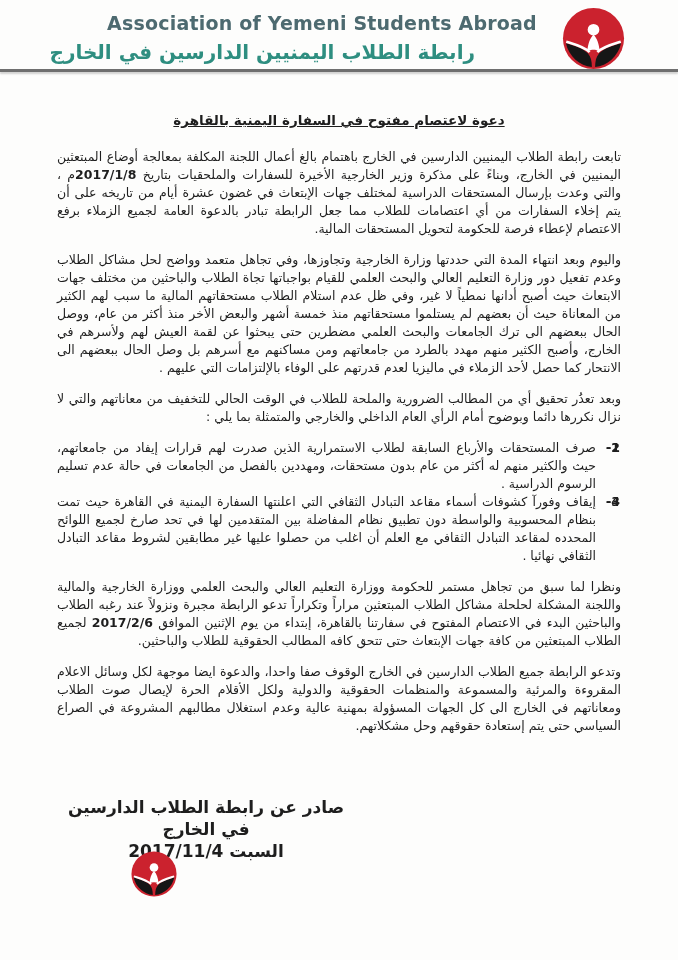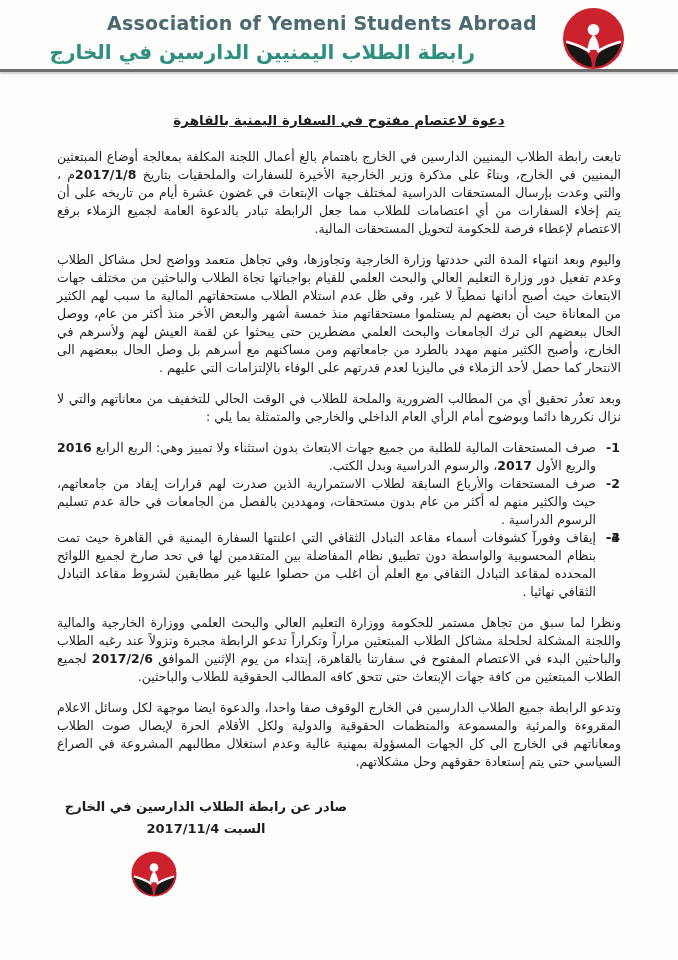--- a/index.html
+++ b/index.html
@@ -32,21 +32,21 @@
     font-size:13.5px;line-height:18px;margin:8px 0 19px 0;
   }
   .para{margin:0 0 13px 0;}
   .list{margin:0 0 13px 0;}
   .li{position:relative;padding-right:25px;margin:0;}
   .li .num{position:absolute;right:1px;top:0;font-weight:bold;}
   b{font-weight:bold;margin-top:8px;}
   
   .sig{
     position:absolute;top:796px;left:58px;width:296px;direction:rtl;
-    text-align:center;font-weight:bold;font-size:13px;line-height:22px;
+    text-align:center;font-weight:bold;font-size:17px;line-height:22px;
   }
   .logo-bottom{position:absolute;top:850px;left:130px;width:48px;height:48px;}
 </style>
 </head>
 <body>
 
 <div class="page">
 
   <div class="hdr-en">Association of Yemeni Students Abroad</div>
   <div class="hdr-ar">رابطة الطلاب اليمنيين الدارسين في الخارج</div>
@@ -67,21 +67,20 @@
 
     <div class="doc-title">دعوة لاعتصام مفتوح في السفارة اليمنية بالقاهرة</div>
 
     <p class="para"><span>تابعت رابطة الطلاب اليمنيين الدارسين في الخارج باهتمام بالغ أعمال اللجنة المكلفة بمعالجة أوضاع المبتعثين اليمنيين في الخارج، وبناءً على مذكرة وزير الخارجية الأخيرة للسفارات والملحقيات بتاريخ </span><b>2017/1/8</b><span>م ، والتي وعدت بإرسال المستحقات الدراسية لمختلف جهات الإبتعاث في غضون عشرة أيام من تاريخه على أن يتم إخلاء السفارات من أي اعتصامات للطلاب مما جعل الرابطة تبادر بالدعوة العامة لجميع الزملاء برفع الاعتصام لإعطاء فرصة للحكومة لتحويل المستحقات المالية.</span></p>
     <p class="para"><span>واليوم وبعد انتهاء المدة التي حددتها وزارة الخارجية وتجاوزها، وفي تجاهل متعمد وواضح لحل مشاكل الطلاب وعدم تفعيل دور وزارة التعليم العالي والبحث العلمي للقيام بواجباتها تجاة الطلاب والباحثين من مختلف جهات الابتعاث حيث أصبح أدانها نمطياً لا غير، وفي ظل عدم استلام الطلاب مستحقاتهم المالية ما سبب لهم الكثير من المعاناة حيث أن بعضهم لم يستلموا مستحقاتهم منذ خمسة أشهر والبعض الأخر منذ أكثر من عام، ووصل الحال ببعضهم الى ترك الجامعات والبحث العلمي مضطرين حتى يبحثوا عن لقمة العيش لهم ولأسرهم في الخارج، وأصبح الكثير منهم مهدد بالطرد من جامعاتهم ومن مساكنهم مع أسرهم بل وصل الحال ببعضهم الى الانتحار كما حصل لأحد الزملاء في ماليزيا لعدم قدرتهم على الوفاء بالإلتزامات التي عليهم .</span></p>
     <p class="para"><span>وبعد تعذُر تحقيق أي من المطالب الضرورية والملحة للطلاب في الوقت الحالي للتخفيف من معاناتهم والتي لا نزال نكررها دائما وبوضوح أمام الرأي العام الداخلي والخارجي والمتمثلة بما يلي :</span></p>
 
     <div class="list">
       <div class="li">
         <span class="num">1-</span>
-        <span><span>صرف المستحقات المالية للطلبة من جميع جهات الابتعاث بدون استثناء ولا تمييز وهي: الربع الرابع </span><b>2016</b><span> والربع الأول </span><b>2017</b><span>، والرسوم الدراسية وبدل الكتب.</span></span>
       </div>
       <div class="li">
         <span class="num">2-</span>
         <span><span>صرف المستحقات والأرباع السابقة لطلاب الاستمرارية الذين صدرت لهم قرارات إيفاد من جامعاتهم، حيث والكثير منهم له أكثر من عام بدون مستحقات، ومهددين بالفصل من الجامعات في حالة عدم تسليم الرسوم الدراسية .</span></span>
       </div>
       <div class="li">
         <span class="num">3-</span>
       </div>
       <div class="li">
         <span class="num">4-</span>

